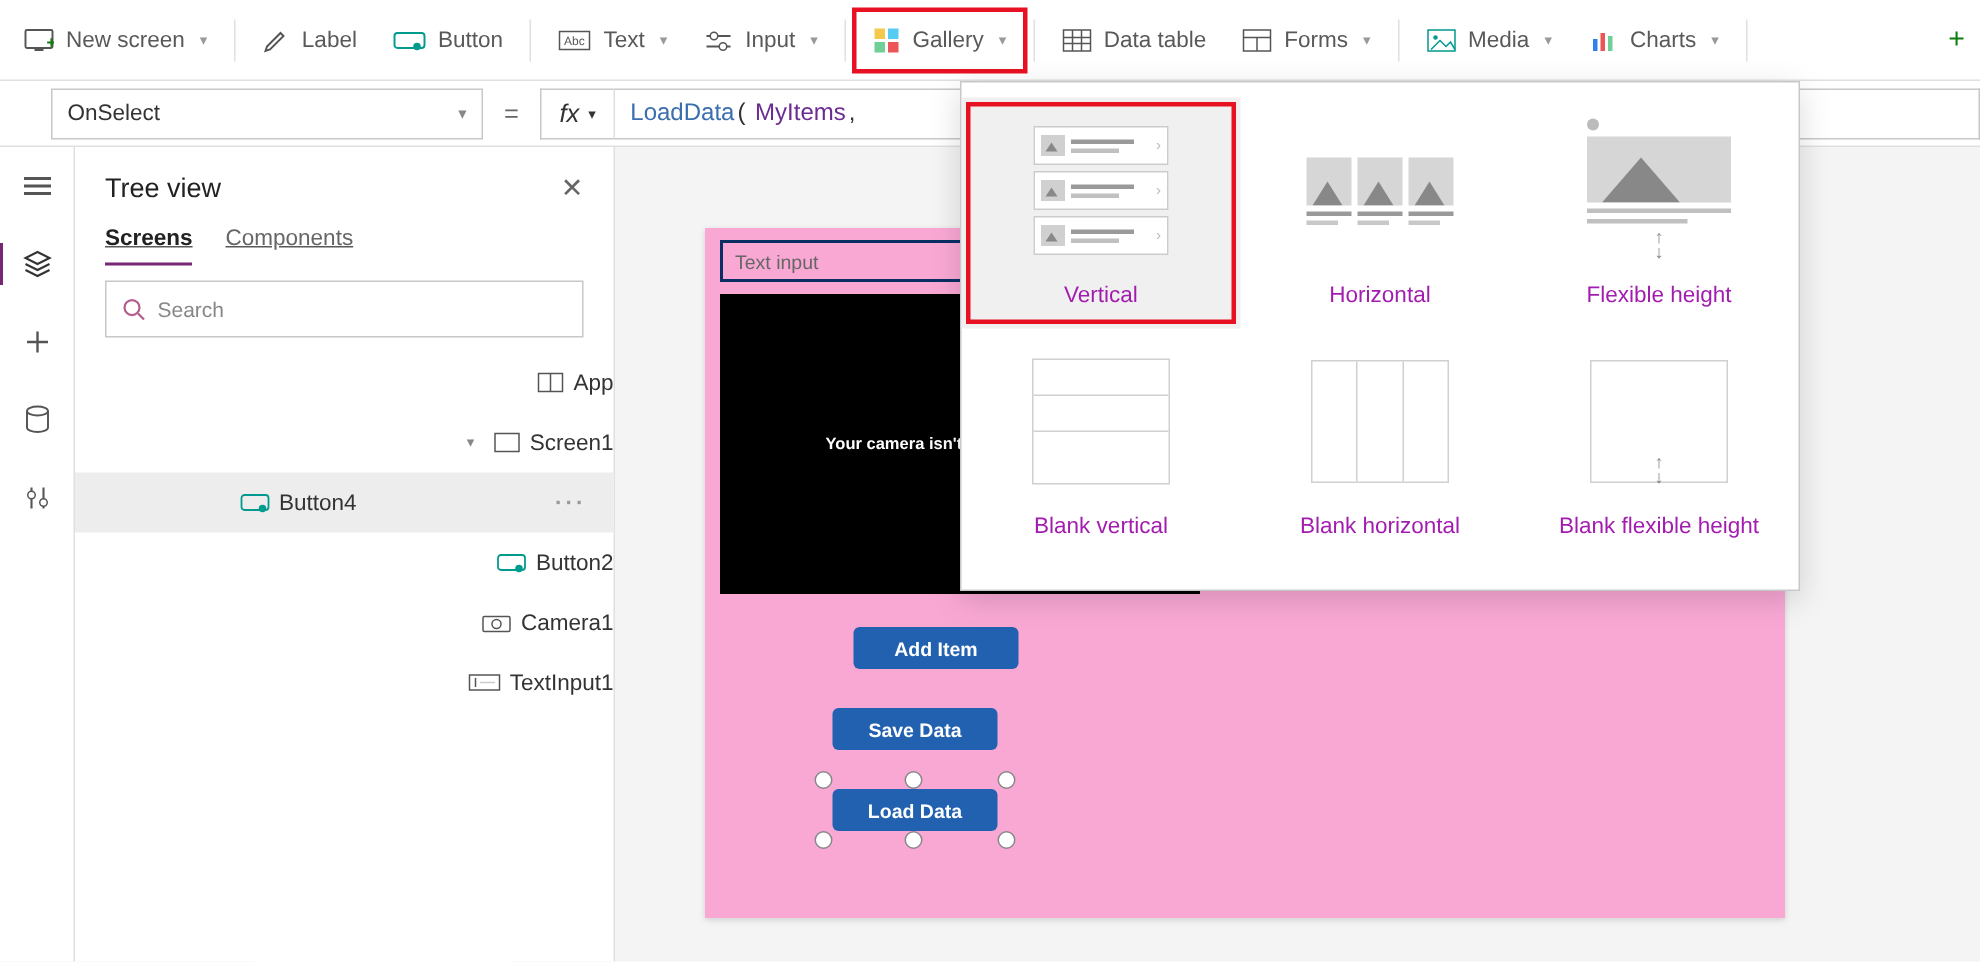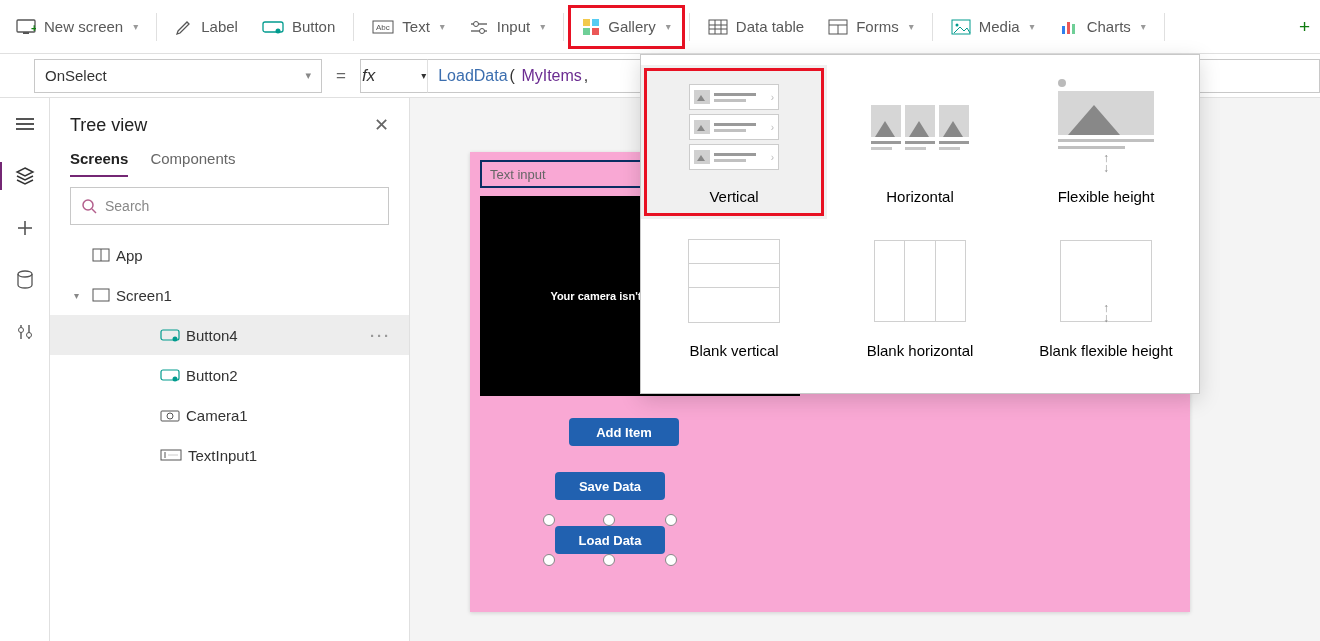--- a/index.html
+++ b/index.html
@@ -24,44 +24,44 @@
   .ribbon-divider { width:1px; height:28px; background:var(--border); margin:0 6px; }
   .ribbon-btn { display:flex; align-items:center; height:40px; padding:0 12px; gap:8px; cursor:pointer; font-size:15px; color:var(--text); }
   .ribbon-btn .chev { font-size:10px; color:#999; margin-left:2px; }
   .ribbon-btn svg { flex:0 0 auto; }
   .gallery-open { outline:3px solid var(--red); outline-offset:-1px; }
 
   
   .formula-row { height:44px; border-bottom:1px solid var(--border); display:flex; align-items:center; padding:0 0 0 34px; }
   .prop-selector { width:288px; height:34px; border:1px solid var(--border-dark); display:flex; align-items:center; padding:0 10px; justify-content:space-between; font-size:15px; color:#333; }
   .eq { margin:0 14px; font-size:17px; color:#666; }
-  .fx-box { height:34px; border:1px solid var(--border-dark); display:flex; align-items:center; flex:0 0 auto; padding:0 1px; font-style:italic; font-family:Cambria,Georgia,serif; font-size:17px; color:#333; border-right:none;gap:40px;}
+  .fx-box { height:34px; border:1px solid var(--border-dark); display:flex; align-items:center; flex:0 0 auto; padding:0 12px; font-style:italic; font-family:Cambria,Georgia,serif; font-size:17px; color:#333; border-right:none;}
   .formula-input { height:34px; border:1px solid var(--border-dark); border-left:1px solid var(--border); flex:1; display:flex; align-items:center; padding:0 10px; font-family:Consolas,monospace; font-size:16px; gap:2px; white-space:pre; }
   .formula-input .fn { color:var(--formula-fn); }
   .formula-input .var { color:var(--formula-var); }
   .formula-input .punc { color:#333; }
 
   
   .body { display:flex; height:calc(641px - 54px - 44px); position:relative; }
   .leftrail { width:50px; border-right:1px solid var(--border); display:flex; flex-direction:column; align-items:center; padding-top:10px; gap:20px; }
   .leftrail .rail-btn { width:32px; height:32px; display:flex; align-items:center; justify-content:center; cursor:pointer; color:#555; }
   .rail-btn.active { position:relative; }
   .rail-btn.active::before { content:""; position:absolute; left:-10px; top:2px; bottom:2px; width:3px; background:var(--purple); }
 
   
   .tree { width:360px; border-right:1px solid var(--border); display:flex; flex-direction:column; }
   .tree-header { display:flex; align-items:center; justify-content:space-between; padding:16px 20px 6px 20px; }
   .tree-title { font-size:18px; color:#222; }
-  .tabs { display:flex; gap:22px; padding:8px 20px 0 20px; }
+  .tabs { display:flex; gap:22px; padding:8px 20px 0 20px;text-decoration:underline; }
   .tab { font-size:15px; padding-bottom:8px; cursor:pointer; color:#666; }
   .tab.active { color:#222; font-weight:600; border-bottom:2px solid var(--purple); }
   .search-wrap { padding:10px 20px; }
   .search-box { height:38px; border:1px solid var(--border-dark); display:flex; align-items:center; padding:0 10px; gap:8px; color:#888; }
   .tree-list { flex:1; overflow:auto; }
-  .tree-item { display:flex; align-items:center; gap:6px; height:40px; padding-left:20px; cursor:pointer; font-size:15px; color:#333; }
+  .tree-item { display:flex; align-items:center; gap:6px; height:40px; padding-left:20px; cursor:pointer; font-size:15px; color:#333;justify-content:flex-end; }
   .tree-item.level-1 { padding-left:24px; }
   .tree-item.level-3 { padding-left:48px; }
   .tree-item.selected { background:#ededed; }
   .tree-item .more { margin-left:auto; margin-right:18px; color:#999; letter-spacing:2px; font-weight:bold;}
   .tree-expand { width:12px; display:inline-block; color:#888; font-size:10px; }
 
   
   .canvas { flex:1; background:#f4f4f4; position:relative; }
   .artboard { position:absolute; left:60px; top:54px; width:720px; height:460px; background:#f9a8d4; box-shadow:0 1px 4px rgba(0,0,0,.15); }
   .ti { position:absolute; left:10px; top:8px; width:320px; height:28px; border:2px solid #0a2e63; font-size:13px; color:#666; padding:0 8px; display:flex; align-items:center; }
@@ -71,21 +71,21 @@
   .pbtn2 { left:85px; top:320px; }
   .pbtn3 { left:85px; top:374px; }
   .sel-handles { position:absolute; pointer-events:none; }
   .sel-handles .h { position:absolute; width:12px; height:12px; background:#fff; border:1px solid #888; border-radius:50%; }
 
   
   .gallery-popup { position:absolute; left:640px; top:54px; width:560px; background:#fff; border:1px solid var(--border-dark); box-shadow:0 6px 20px rgba(0,0,0,.15); z-index:20; padding:10px 0 20px 0; }
   .popup-grid { display:grid; grid-template-columns:repeat(3,1fr); }
   .popup-item { display:flex; flex-direction:column; align-items:center; gap:10px; padding:12px 8px; cursor:pointer; }
   .popup-item .thumb { width:100px; height:100px; display:flex; flex-direction:column; align-items:center; justify-content:center; gap:4px; }
-  .popup-item .lbl { font-size:15px; color:#000000; text-align:right; line-height:1.3; min-height:20px; }
+  .popup-item .lbl { font-size:15px; color:#a21caf; text-align:right; line-height:1.3; min-height:20px; }
   .popup-item.sel { background:#f0f0f0; position:relative; }
   .popup-item.sel::after { content:""; position:absolute; inset:3px; border:3px solid var(--red); pointer-events:none; }
 
   
   .vrow { width:90px; height:26px; border:1px solid #ccc; display:flex; align-items:center; padding:0 4px; gap:4px; background:#fff;}
   .vrow .pic { width:16px; height:14px; background:#d0d0d0; position:relative; }
   .vrow .pic::after{content:"";position:absolute;left:3px;bottom:3px;width:0;height:0;border-left:4px solid transparent;border-right:4px solid transparent;border-bottom:6px solid #888;}
   .vrow .lines { flex:1; display:flex; flex-direction:column; gap:3px; }
   .vrow .lines span { height:3px; background:#c0c0c0; }
   .vrow .lines span:first-child{ width:80%; background:#9a9a9a;}

